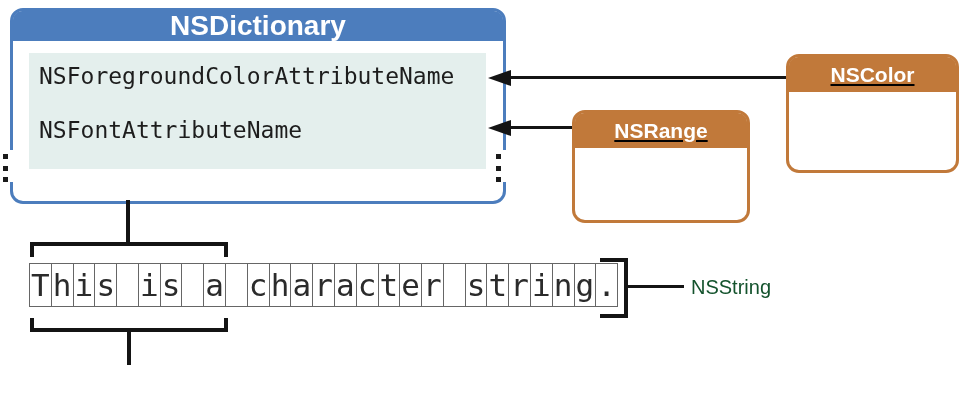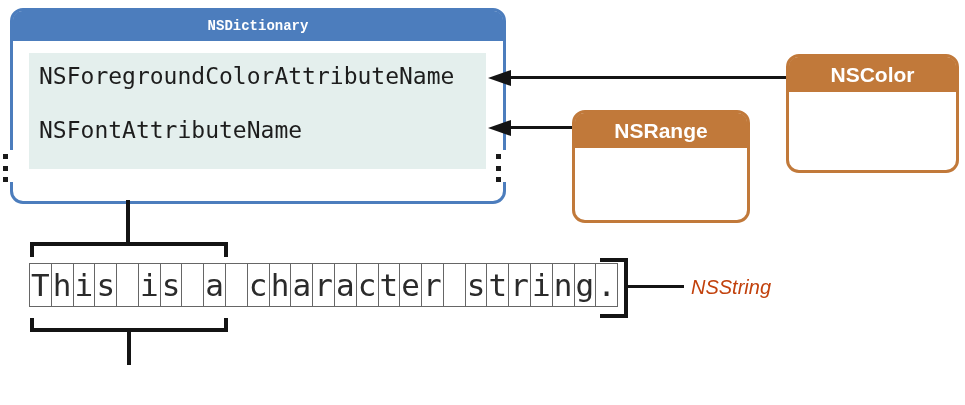--- a/index.html
+++ b/index.html
@@ -30,23 +30,22 @@
     font-weight:bold;
     text-align:center;
   }
   .dictbox{
     left:10px;top:8px;width:490px;height:190px;
     border:3px solid var(--blue);
   }
   .dictbox .hdr{
     background:var(--blue);
     height:30px;line-height:30px;
-    font-size:14px;
+    font-size:28px;
     border-radius:9px 9px 0 0;
-    font-family:Liberation Mono, monospace;
   }
   .dictrow{
     position:absolute;
     left:16px;width:447px;height:62px;
     background:var(--rowbg);
     font-family:"DejaVu Sans Mono","Liberation Mono",monospace;
     font-size:23px;line-height:46px;
     color:#1d1d1d;
     padding-left:10px;
   }
@@ -62,21 +61,21 @@
   .gap-right{left:500px;top:150px;}
   .vdots{
     position:absolute;
     width:5px;height:28px;
     display:flex;flex-direction:column;justify-content:space-between;
   }
   .vdots span{display:block;width:5px;height:5px;background:#1a1a1a;}
   .dots-left{left:3px;top:154px;}
   .dots-right{left:496px;top:154px;}
 
-  .orangebox{border:3px solid var(--orange);}
+  .orangebox{border:3px solid var(--orange);text-decoration:underline;}
   .orangebox .hdr{
     background:var(--orange);
     height:35px;line-height:35px;
     font-size:21px;
     border-radius:9px 9px 0 0;
   }
   .nscolor{left:786px;top:54px;width:167px;height:113px;}
   .nsfont{left:572px;top:110px;width:172px;height:107px;}
 
   
@@ -127,23 +126,22 @@
     font-size:31px;line-height:42px;
     color:#2b2b2b;
     text-align:center;
     overflow:hidden;
   }
   .cells .cell:first-child{margin-left:0;}
 
   
   .freelabel{
     position:absolute;
-    color:#c2410c;
+    color:#14532d;
     font-size:20px;
-    font-style:italic;
   }
   .nsstring-label{left:691px;top:276px;}
   .nsrange-label{left:49px;top:369px;width:160px;text-align:center;font-size:21px;}
 </style>
 </head>
 <body>
 
 <div class="canvas">
 
   <div class="classbox dictbox">

